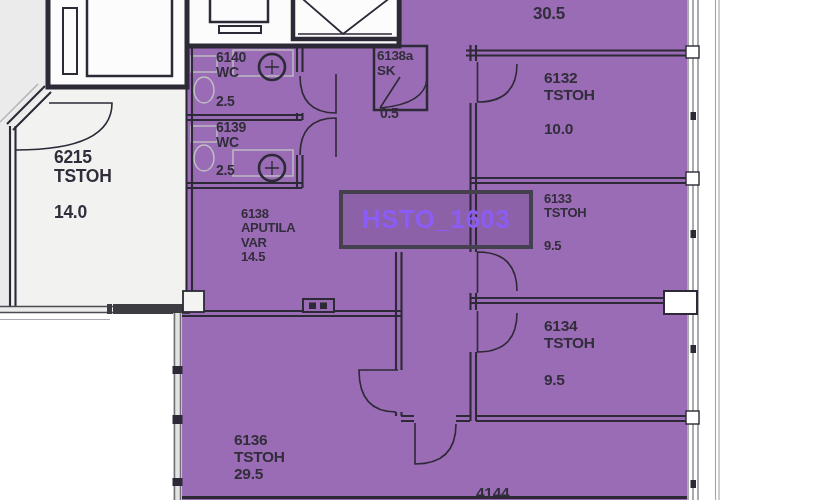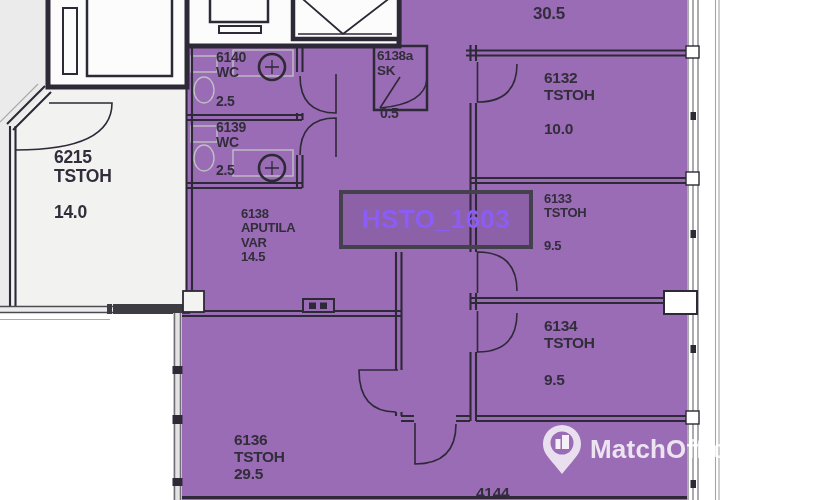--- a/index.html
+++ b/index.html
@@ -192,25 +192,14 @@
   <div class="lbl" style="left:234px;top:431px;font-size:15.5px;">
     <span>6136</span>
     <span>TSTOH</span>
     <span class="area" style="">29.5</span>
   </div>
 
   <div class="lbl" style="left:476px;top:484px;font-size:15.5px;">
     <span>4144</span>
   </div>
 
-  <div id="watermark">
-    <svg width="40" height="50" viewBox="0 0 40 50">
-      <path d="M20,1 C9.5,1 1,9.3 1,19.8 C1,27.4 4.8,31.6 9.6,37.4 C12.9,41.3 17,46 20,50 C23,46 27.1,41.3 30.4,37.4 C35.2,31.6 39,27.4 39,19.8 C39,9.3 30.5,1 20,1 Z" fill="rgba(255,255,255,0.78)"></path>
-      <circle cx="20" cy="19" r="11.5" fill="#9a6cb5"></circle>
-      <g fill="rgba(255,255,255,0.9)">
-        <rect x="13.5" y="15" width="5" height="10"></rect>
-        <rect x="20" y="11" width="7" height="14"></rect>
-      </g>
-    </svg>
-    <span class="brand">MatchOffice</span>
-  </div>
 
 </div>
 
 </body></html>

